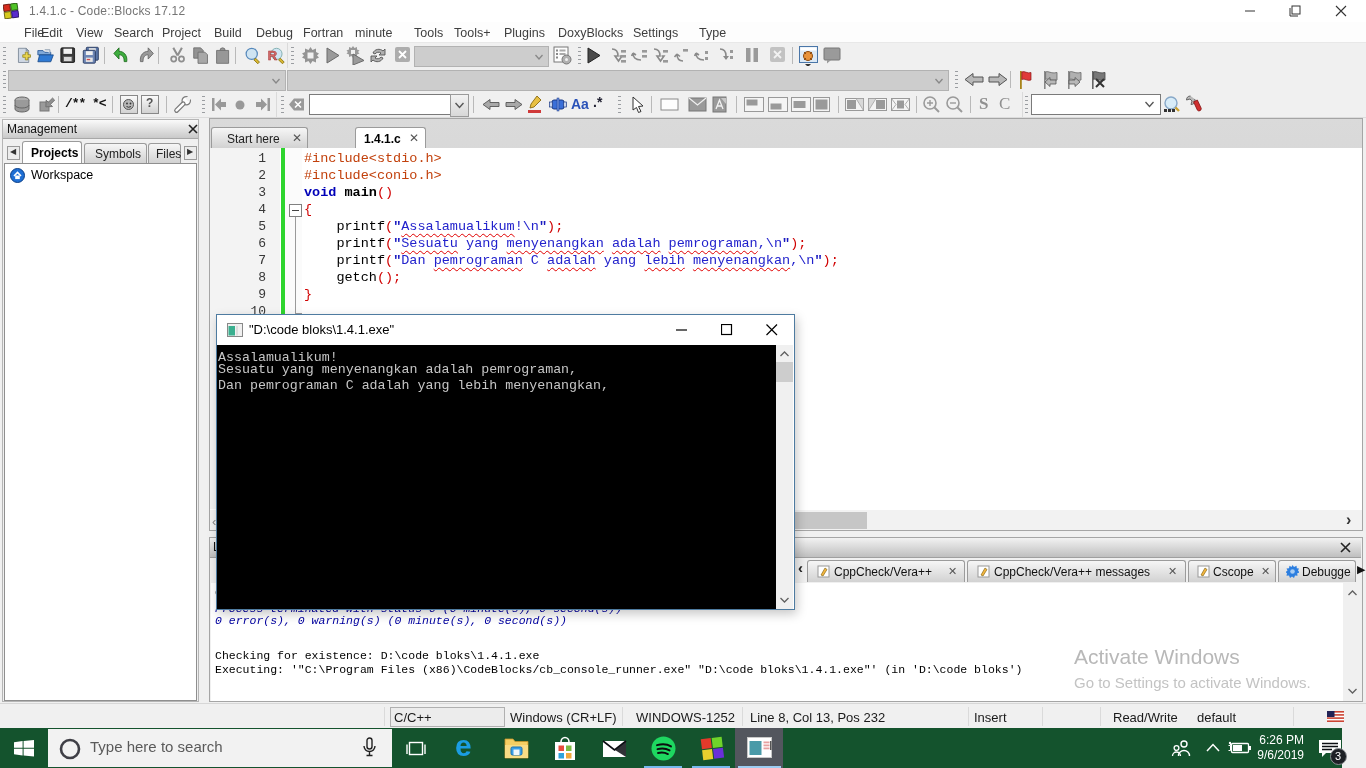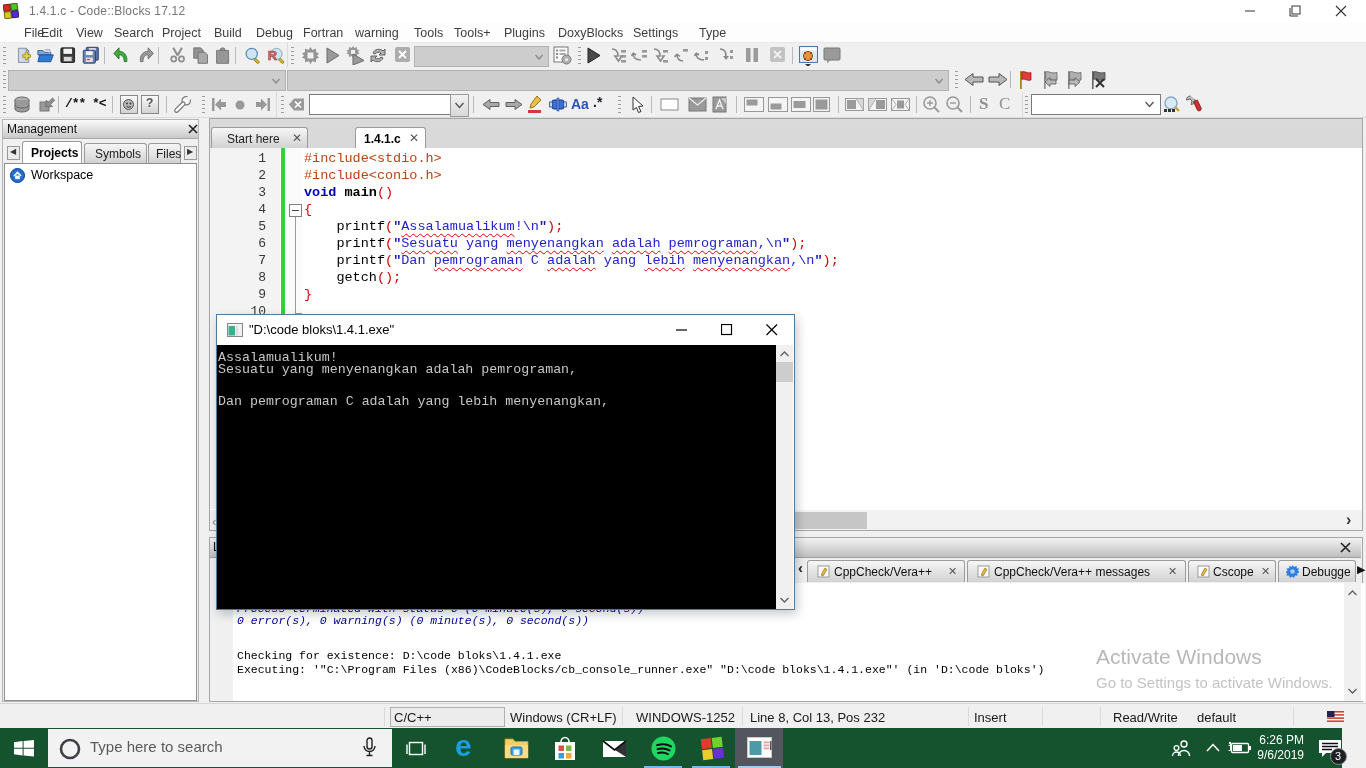--- a/index.html
+++ b/index.html
@@ -41,21 +41,21 @@
 .kw{color:#0000b8;font-weight:bold;}
 .rd{color:#d00000;}
 .str{color:#2222cc;}
 .strb{color:#1a1ac0;font-weight:bold;}
 .sq{text-decoration:underline;text-decoration-style:wavy;text-decoration-color:#e00000;text-decoration-thickness:1px;text-underline-offset:3px;}
 #hscroll{position:absolute;left:0px;top:391px;width:1152px;height:20px;background:#f2f2f2;}
 
 #logs{left:209px;top:537px;width:1152px;height:163px;background:#f0f0f0;border:1px solid #a5a5a5;}
 #logcap{position:absolute;left:0;top:0;width:1151px;height:19px;background:linear-gradient(#f2f2f2,#bfbfbf);border-bottom:1px solid #9f9f9f;}
 #logtabs{position:absolute;left:0;top:20px;width:1151px;height:24px;}
-#logbody{position:absolute;left:1px;top:45px;width:1132px;height:118px;background:#fff;margin-left:22px;}
+#logbody{position:absolute;left:1px;top:45px;width:1132px;height:118px;background:#fff;}
 .logln{position:absolute;left:4px;font-family:"Liberation Mono",monospace;font-size:11.5px;white-space:pre;color:#000;}
 .logb{color:#0000a0;font-style:italic;}
 #vscroll2{position:absolute;left:1134px;top:45px;width:17px;height:118px;background:#f0f0f0;}
 
 #statusbar{left:0;top:703px;width:1366px;height:25px;background:#f0f0f0;border-top:1px solid #d7d7d7;}
 .sfield{position:absolute;top:6px;font-size:13px;color:#1a1a1a;}
 .ssep{position:absolute;top:3px;width:1px;height:19px;background:#dadada;}
 
 #taskbar{left:0;top:728px;width:1342px;height:40px;background:#14532d;}
 #searchbox{position:absolute;left:48px;top:1px;width:344px;height:38px;background:#f2f2f2;}
@@ -109,21 +109,21 @@
 
 <div class="abs" id="menubar">
   <span class="mi" style="left:8px;margin-left:16px;">File</span>
   <span class="mi" style="left:41px;">Edit</span>
   <span class="mi" style="left:76px;">View</span>
   <span class="mi" style="left:114px;">Search</span>
   <span class="mi" style="left:162px;">Project</span>
   <span class="mi" style="left:214px;">Build</span>
   <span class="mi" style="left:256px;">Debug</span>
   <span class="mi" style="left:303px;">Fortran</span>
-  <span class="mi" style="left:355px;">warning</span>
+  <span class="mi" style="left:355px;">minute</span>
   <span class="mi" style="left:414px;">Tools</span>
   <span class="mi" style="left:454px;">Tools+</span>
   <span class="mi" style="left:504px;">Plugins</span>
   <span class="mi" style="left:558px;">DoxyBlocks</span>
   <span class="mi" style="left:633px;">Settings</span>
   <span class="mi" style="left:699px;">Type</span>
 </div>
 
 <div class="abs tbrow" id="tb1">
   <div class="grip" style="left:3px;top:4px;height:18px;"></div>
@@ -757,21 +757,21 @@
     <svg style="position:absolute;left:504px;top:9px;" width="12" height="12">
           <rect x="0.5" y="0.5" width="10" height="10" fill="none" stroke="#000" stroke-width="1.2"></rect>
         </svg>
     <svg style="position:absolute;left:549px;top:9px;" width="12" height="12">
           <path d="M0.5 0.5 L11 11 M11 0.5 L0.5 11" stroke="#000" stroke-width="1.2"></path>
         </svg>
   </div>
   <div id="conbody">
     <div class="conln" style="top:5px;">Assalamualikum!</div>
     <div class="conln" style="top:17px;">Sesuatu yang menyenangkan adalah pemrograman,</div>
-    <div class="conln" style="top:33px;margin-top:16px;">Dan pemrograman C adalah yang lebih menyenangkan,</div>
+    <div class="conln" style="top:33px;">Dan pemrograman C adalah yang lebih menyenangkan,</div>
   </div>
   <div id="conscroll">
     <svg style="position:absolute;left:4px;top:6px;" width="9" height="6">
           <path d="M0.5 5 L4.5 1 L8.5 5" fill="none" stroke="#606060" stroke-width="1.3"></path>
         </svg>
     <div style="position:absolute;left:0px;top:17px;width:17px;height:20px;background:#cdcdcd;"></div>
     <svg style="position:absolute;left:4px;top:252px;" width="9" height="6">
           <path d="M0.5 1 L4.5 5 L8.5 1" fill="none" stroke="#606060" stroke-width="1.3"></path>
         </svg>
   </div>

